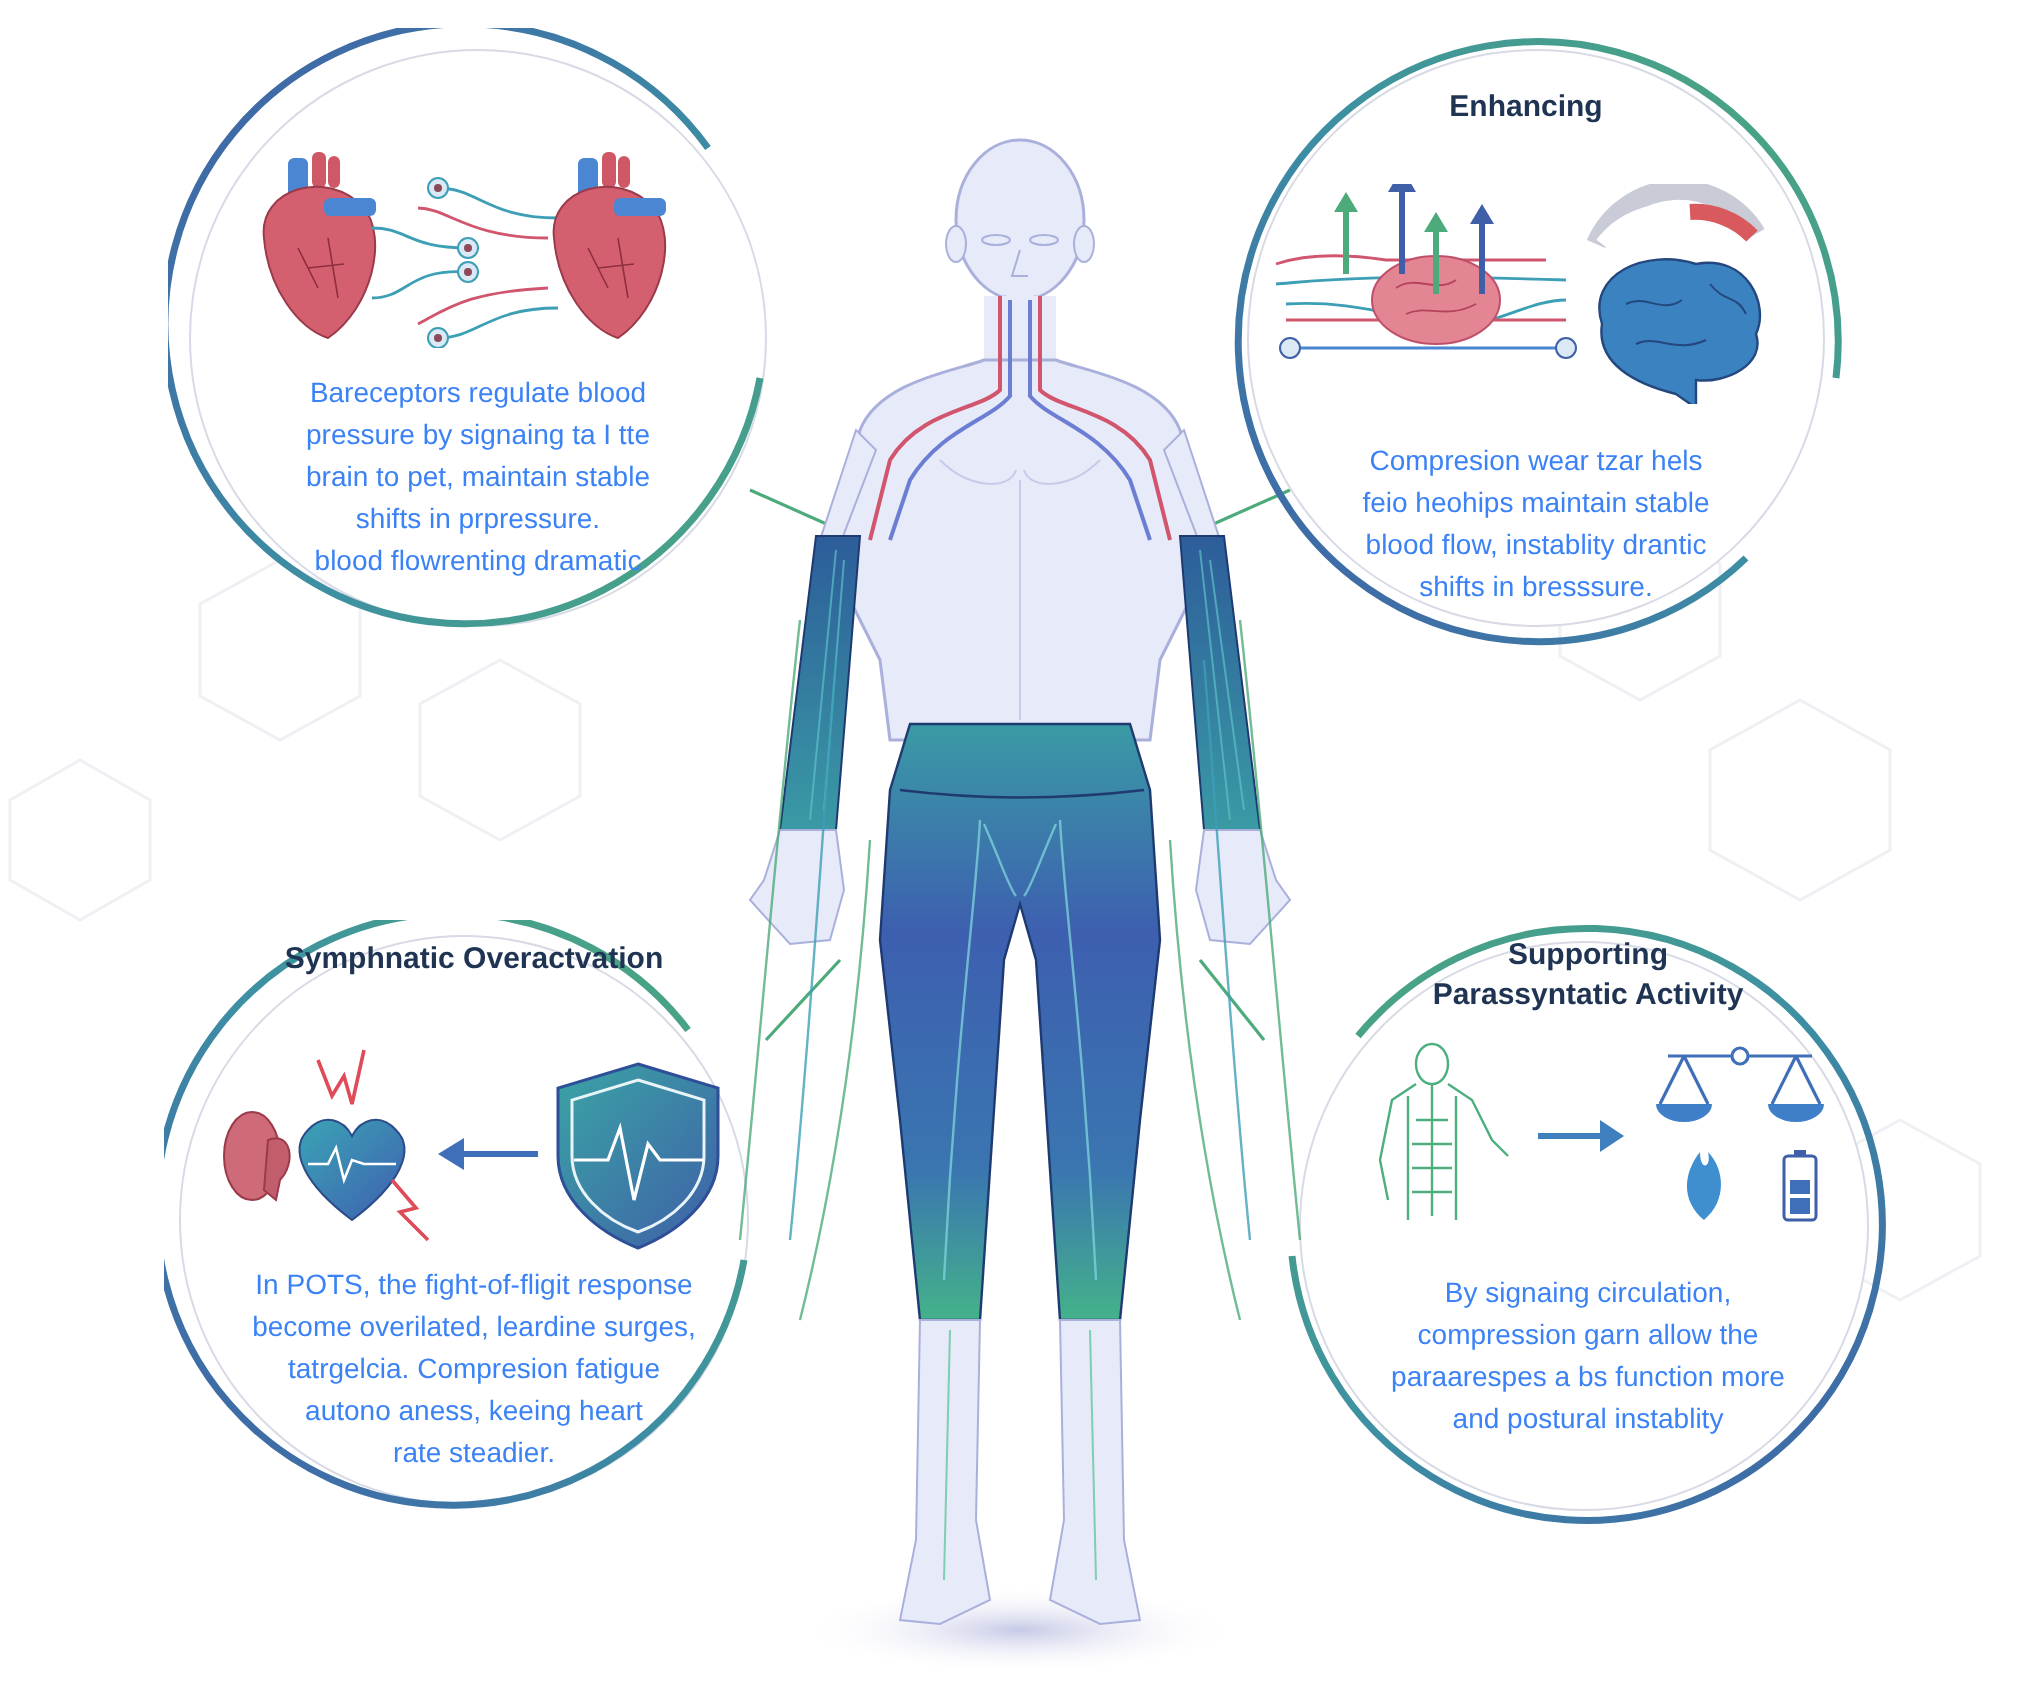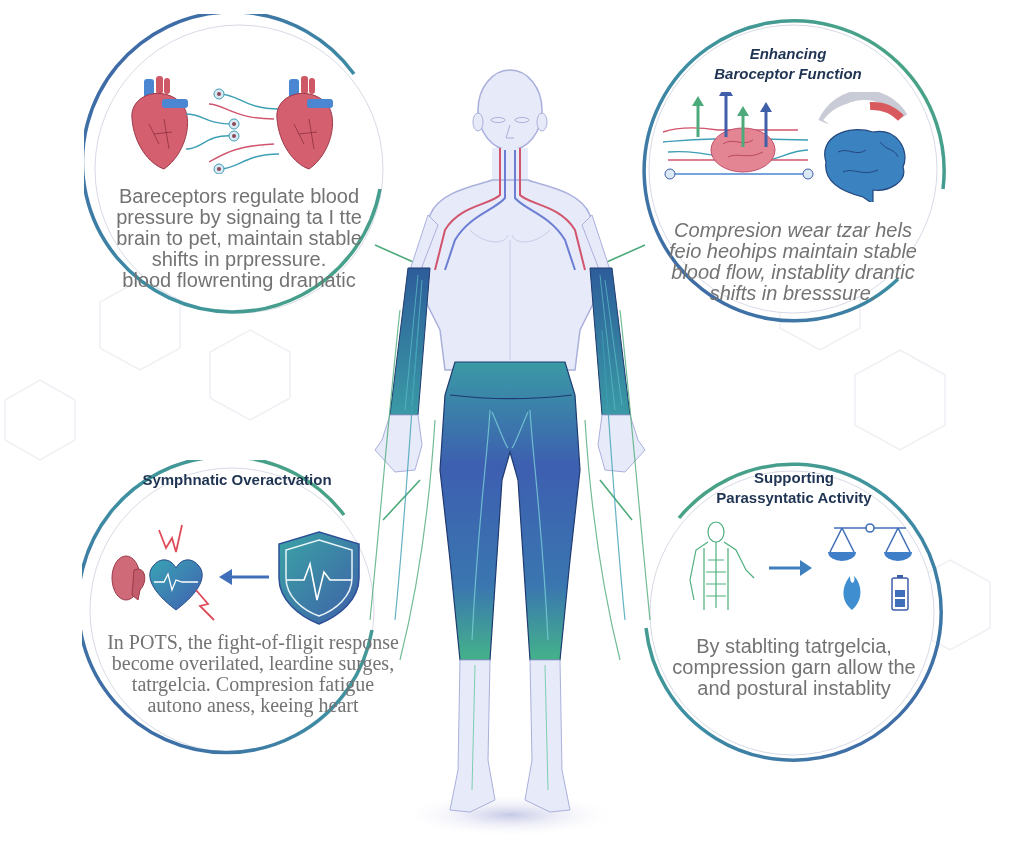--- a/index.html
+++ b/index.html
@@ -3,21 +3,21 @@
 <meta charset="utf-8">
 <style>
   html, body { margin:0; padding:0; }
   body { width:1018px; height:845px; background:#ffffff; position:relative; overflow:hidden;
          font-family:"Liberation Sans", sans-serif; color:#2a2f3a; }
   .stage { position:absolute; left:0; top:0; width:1018px; height:845px; }
   .bg-svg { position:absolute; left:0; top:0; }
   .panel { position:absolute; border-radius:50%; }
   .panel-title { position:absolute; left:0; right:0; text-align:center; font-weight:bold;
                  font-size:15px; line-height:20px; color:#1f3352; }
-  .panel-text { position:absolute; text-align:center; font-size:20px; line-height:21px; color:#737373; }
+  .panel-text { position:absolute; text-align:center; font-size:14px; line-height:21px; color:#3b82f6; }
   .panel-text span { display:block; white-space:nowrap; }
   .icon { position:absolute; }
 </style>
 </head>
 <body>
 
 <div class="stage">
 
   <svg class="bg-svg" width="1018" height="845">
     <g fill="none" stroke="#eef0f4" stroke-width="1.5">
@@ -91,35 +91,34 @@
     </svg>
     <div class="panel-text" style="left:30px; top:172px; width:250px;">
       <span>Bareceptors regulate blood</span>
       <span>pressure by signaing ta I tte</span>
       <span>brain to pet, maintain stable</span>
       <span>shifts in prpressure.</span>
       <span>blood flowrenting dramatic</span>
     </div>
   </div>
 
-  <div class="panel" style="left:628px; top:14px; width:320px; height:310px;font-style:italic;">
+  <div class="panel" style="left:603px; top:14px; width:320px; height:310px;">
     <svg class="icon" width="320" height="310" style="left:0;top:0">
       <defs>
         <linearGradient id="ringTR" x1="0" y1="0" x2="1" y2="1">
           <stop offset="0" stop-color="#4daa7b"></stop>
             <stop offset="0.5" stop-color="#3d8fa3"></stop>
             <stop offset="1" stop-color="#3f5fa8"></stop>
         </linearGradient>
       </defs>
       <circle cx="165" cy="155" r="144" fill="#fff" stroke="#d8dbe6" stroke-width="1"></circle>
       <path d="M 15 175 A 150 150 0 1 1 60 265" fill="none" stroke="url(#ringTR)" stroke-width="3.5" transform="scale(-1,1) translate(-330,0)"></path>
     </svg>
     <div class="panel-title" style="top:30px;">
       <div>Enhancing</div>
-      <div>Baroceptor Function</div>
     </div>
     <svg class="icon" width="260" height="110" style="left:30px; top:78px">
       <g fill="none" stroke-width="1.4">
         <path d="M 5 40 C 20 35 40 35 60 38 L 140 38" stroke="#d2556e"></path>
         <path d="M 5 50 C 30 48 50 45 150 48" stroke="#3d9fb5"></path>
         <path d="M 10 60 C 40 58 60 65 90 70 C 110 74 130 58 150 58" stroke="#3d9fb5"></path>
         <path d="M 10 68 L 150 68" stroke="#d2556e"></path>
         <path d="M 10 82 L 150 82" stroke="#4a86d1"></path>
       </g>
       <circle cx="12" cy="82" r="5" fill="#dbe9f5" stroke="#3f5fa8"></circle>
@@ -188,25 +187,26 @@
       <polyline points="55,10 62,28 68,18 72,32 78,5" fill="none" stroke="#e04b5a" stroke-width="1.8"></polyline>
       <polyline points="92,70 104,84 96,86 110,100" fill="none" stroke="#e04b5a" stroke-width="1.8"></polyline>
 
       <line x1="125" y1="57" x2="165" y2="57" stroke="#3f6fb8" stroke-width="3"></line>
       <polygon points="115,57 128,49 128,65" fill="#3f6fb8"></polygon>
 
       <path d="M 215 12 L 255 24 L 255 58 C 255 80 235 96 215 104 C 195 96 175 80 175 58 L 175 24 Z" fill="url(#shieldG)" stroke="#2e4f98" stroke-width="1.5"></path>
       <path d="M 215 20 L 248 30 L 248 58 C 248 76 232 90 215 96 C 198 90 182 76 182 58 L 182 30 Z" fill="none" stroke="#e8f4f8" stroke-width="1.5"></path>
       <polyline points="183,60 200,60 206,44 213,80 220,52 226,60 248,60" fill="none" stroke="#fff" stroke-width="1.6"></polyline>
     </svg>
-    <div class="panel-text" style="left:16px; top:172px; width:310px;font-family:Liberation Serif, serif;">
+    <div class="panel-text" style="left:0; top:172px; width:310px;">
       <span>In POTS, the fight-of-fligit response</span>
       <span>become overilated, leardine surges,</span>
       <span>tatrgelcia. Compresion fatigue</span>
       <span>autono aness, keeing heart</span>
+      <span>rate steadier.</span>
     </div>
   </div>
 
   <div class="panel" style="left:634px; top:458px; width:310px; height:315px;">
     <svg class="icon" width="310" height="315" style="left:0;top:0">
       <defs>
         <linearGradient id="ringBR" x1="0" y1="0" x2="1" y2="1">
           <stop offset="0" stop-color="#4daa7b"></stop>
             <stop offset="0.5" stop-color="#3d8fa3"></stop>
             <stop offset="1" stop-color="#3f5fa8"></stop>
@@ -243,22 +243,23 @@
       <path d="M 200 32 L 228 32 A 14 9 0 0 1 200 32 Z" fill="#3f7fc8"></path>
 
       <path d="M 168 90 C 156 80 158 66 166 56 C 166 66 172 64 170 56 C 178 64 180 80 168 90 Z" fill="#3f8fd0"></path>
 
       <rect x="208" y="58" width="16" height="32" rx="2" fill="#fff" stroke="#3f5fa8" stroke-width="1.5"></rect>
       <rect x="213" y="55" width="6" height="3" fill="#3f5fa8"></rect>
       <rect x="211" y="70" width="10" height="7" fill="#3f6fb8"></rect>
       <rect x="211" y="79" width="10" height="8" fill="#3f6fb8"></rect>
     </svg>
     <div class="panel-text" style="left:10px; top:178px; width:300px;">
-      <span>By stablting tatrgelcia,</span>
+      <span>By signaing circulation,</span>
       <span>compression garn allow the</span>
+      <span>paraarespes a bs function more</span>
       <span>and postural instablity</span>
     </div>
   </div>
 
   <svg class="icon" width="300" height="845" style="left:360px; top:0">
     <defs>
       <linearGradient id="legG" x1="0" y1="0" x2="0" y2="1">
         <stop offset="0" stop-color="#3a9aa5"></stop>
         <stop offset="0.35" stop-color="#3d5fb0"></stop>
         <stop offset="0.75" stop-color="#3a76b0"></stop>

